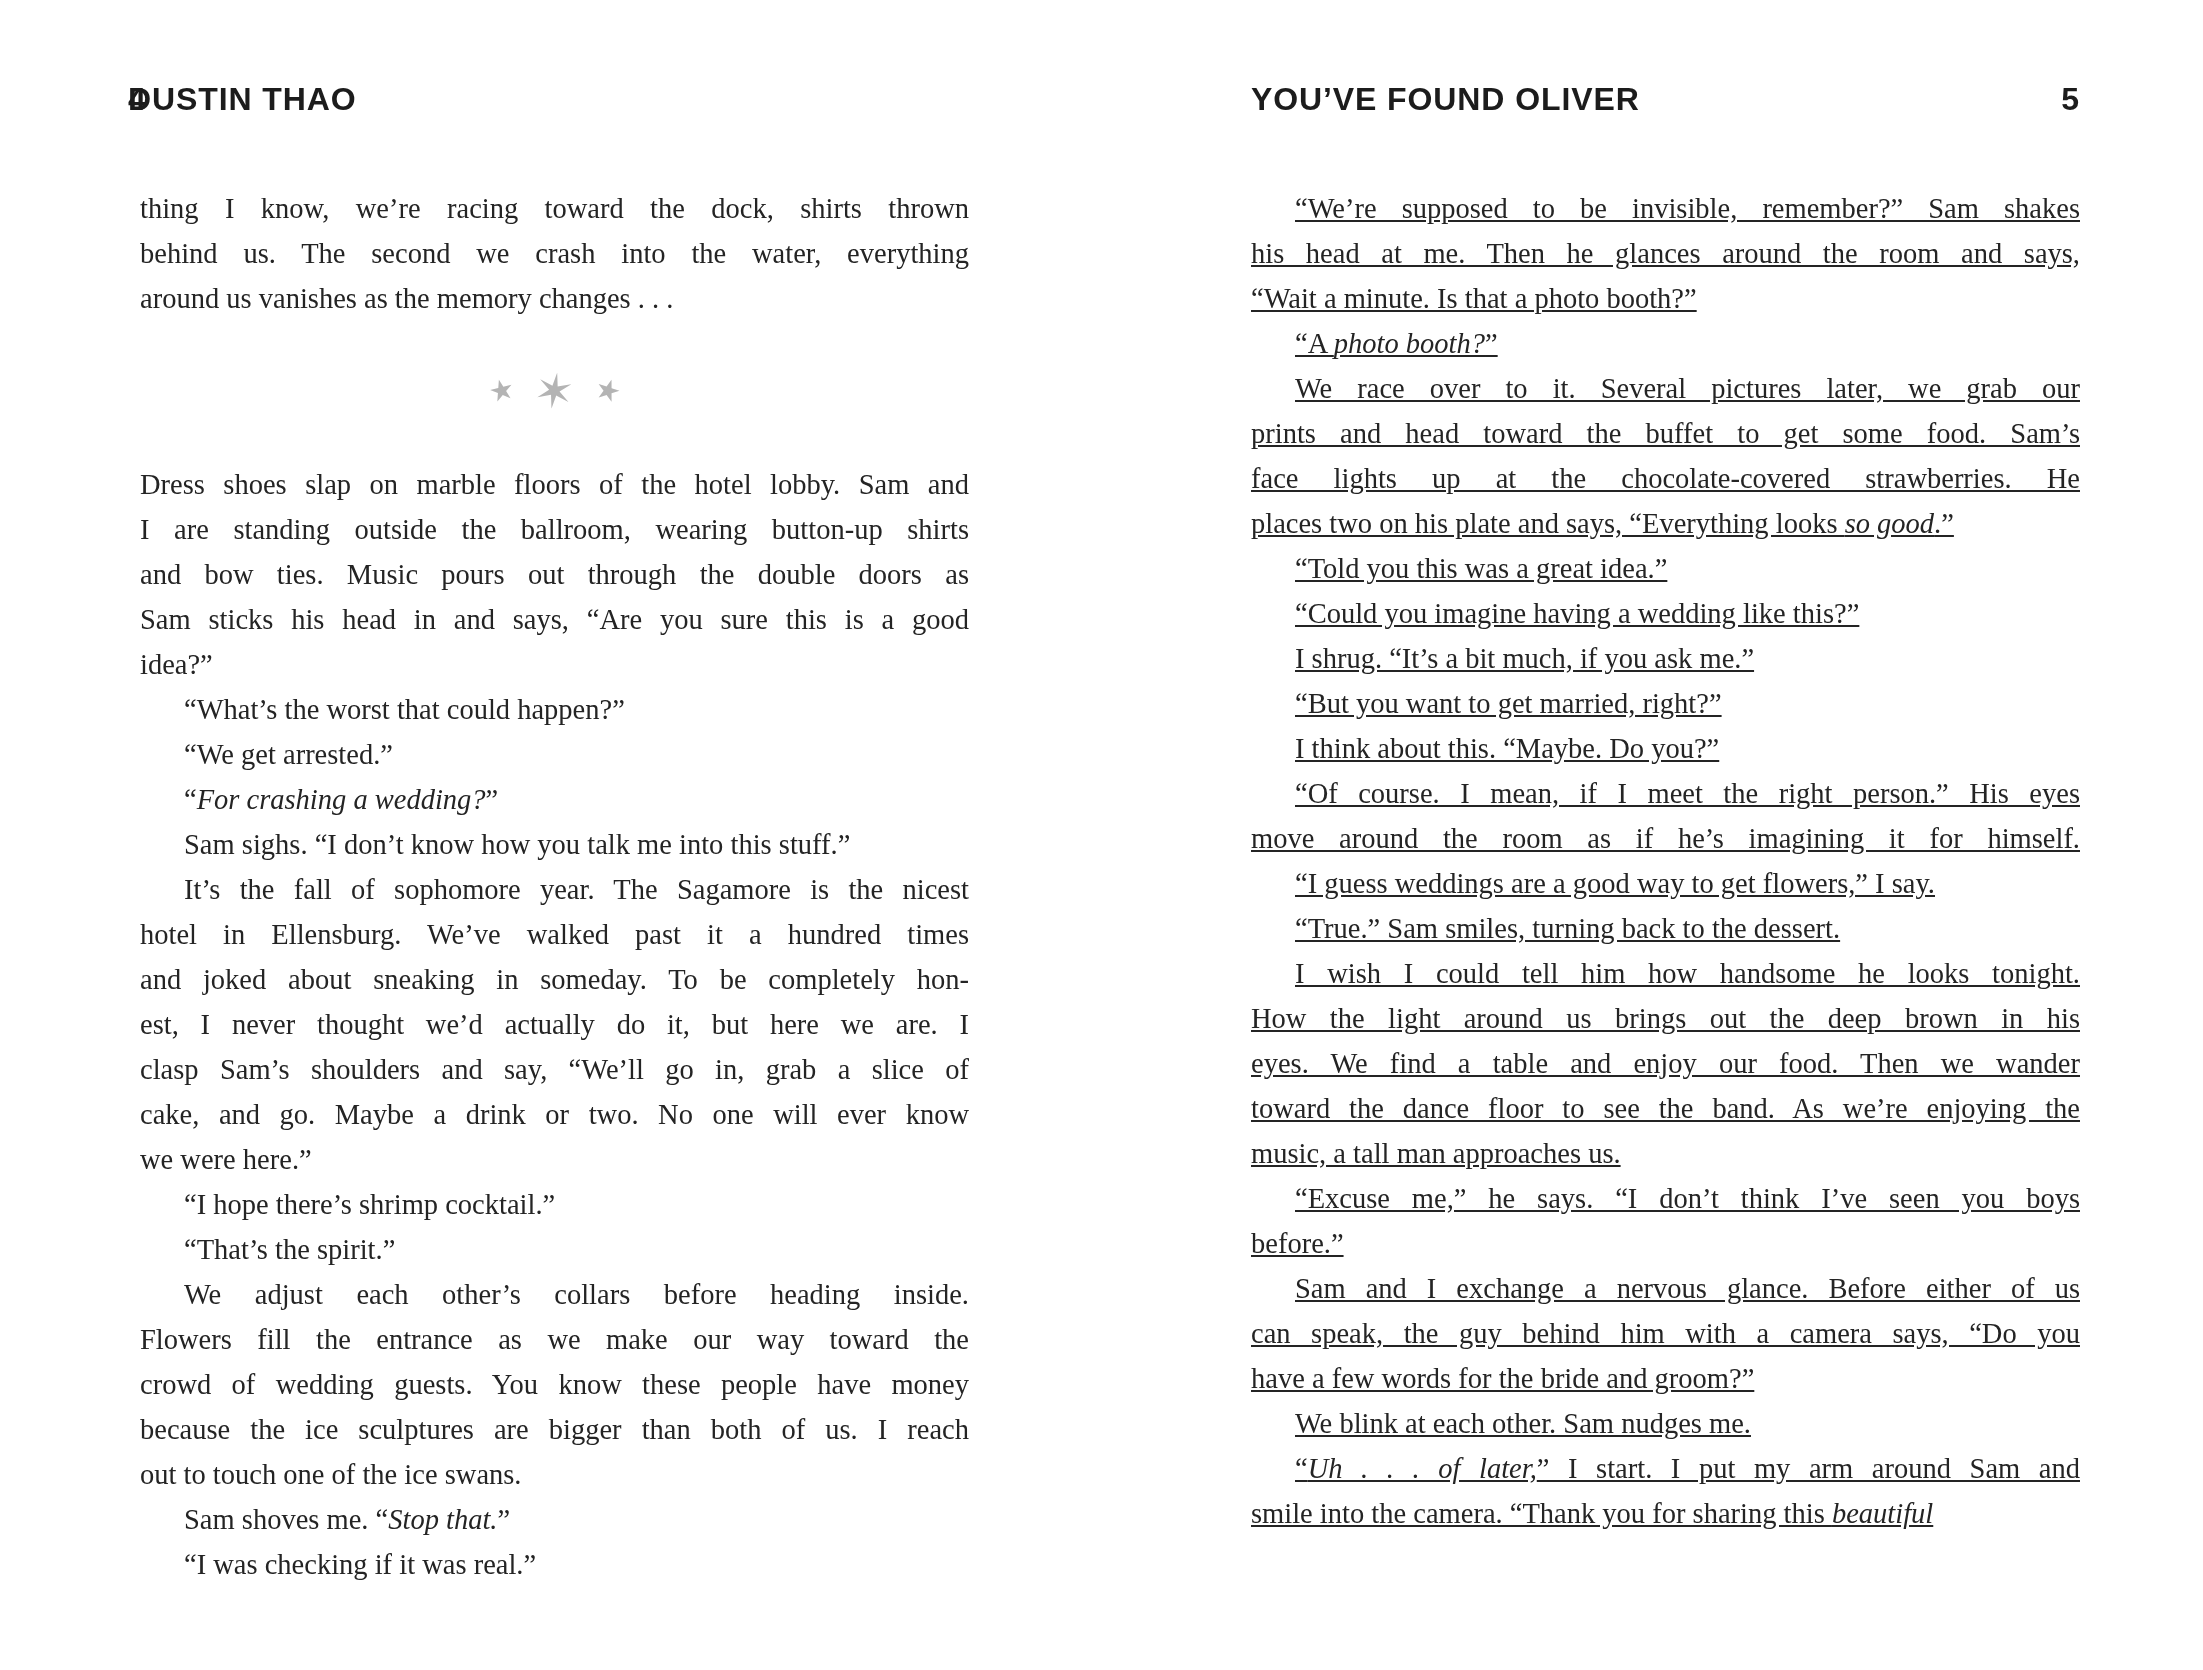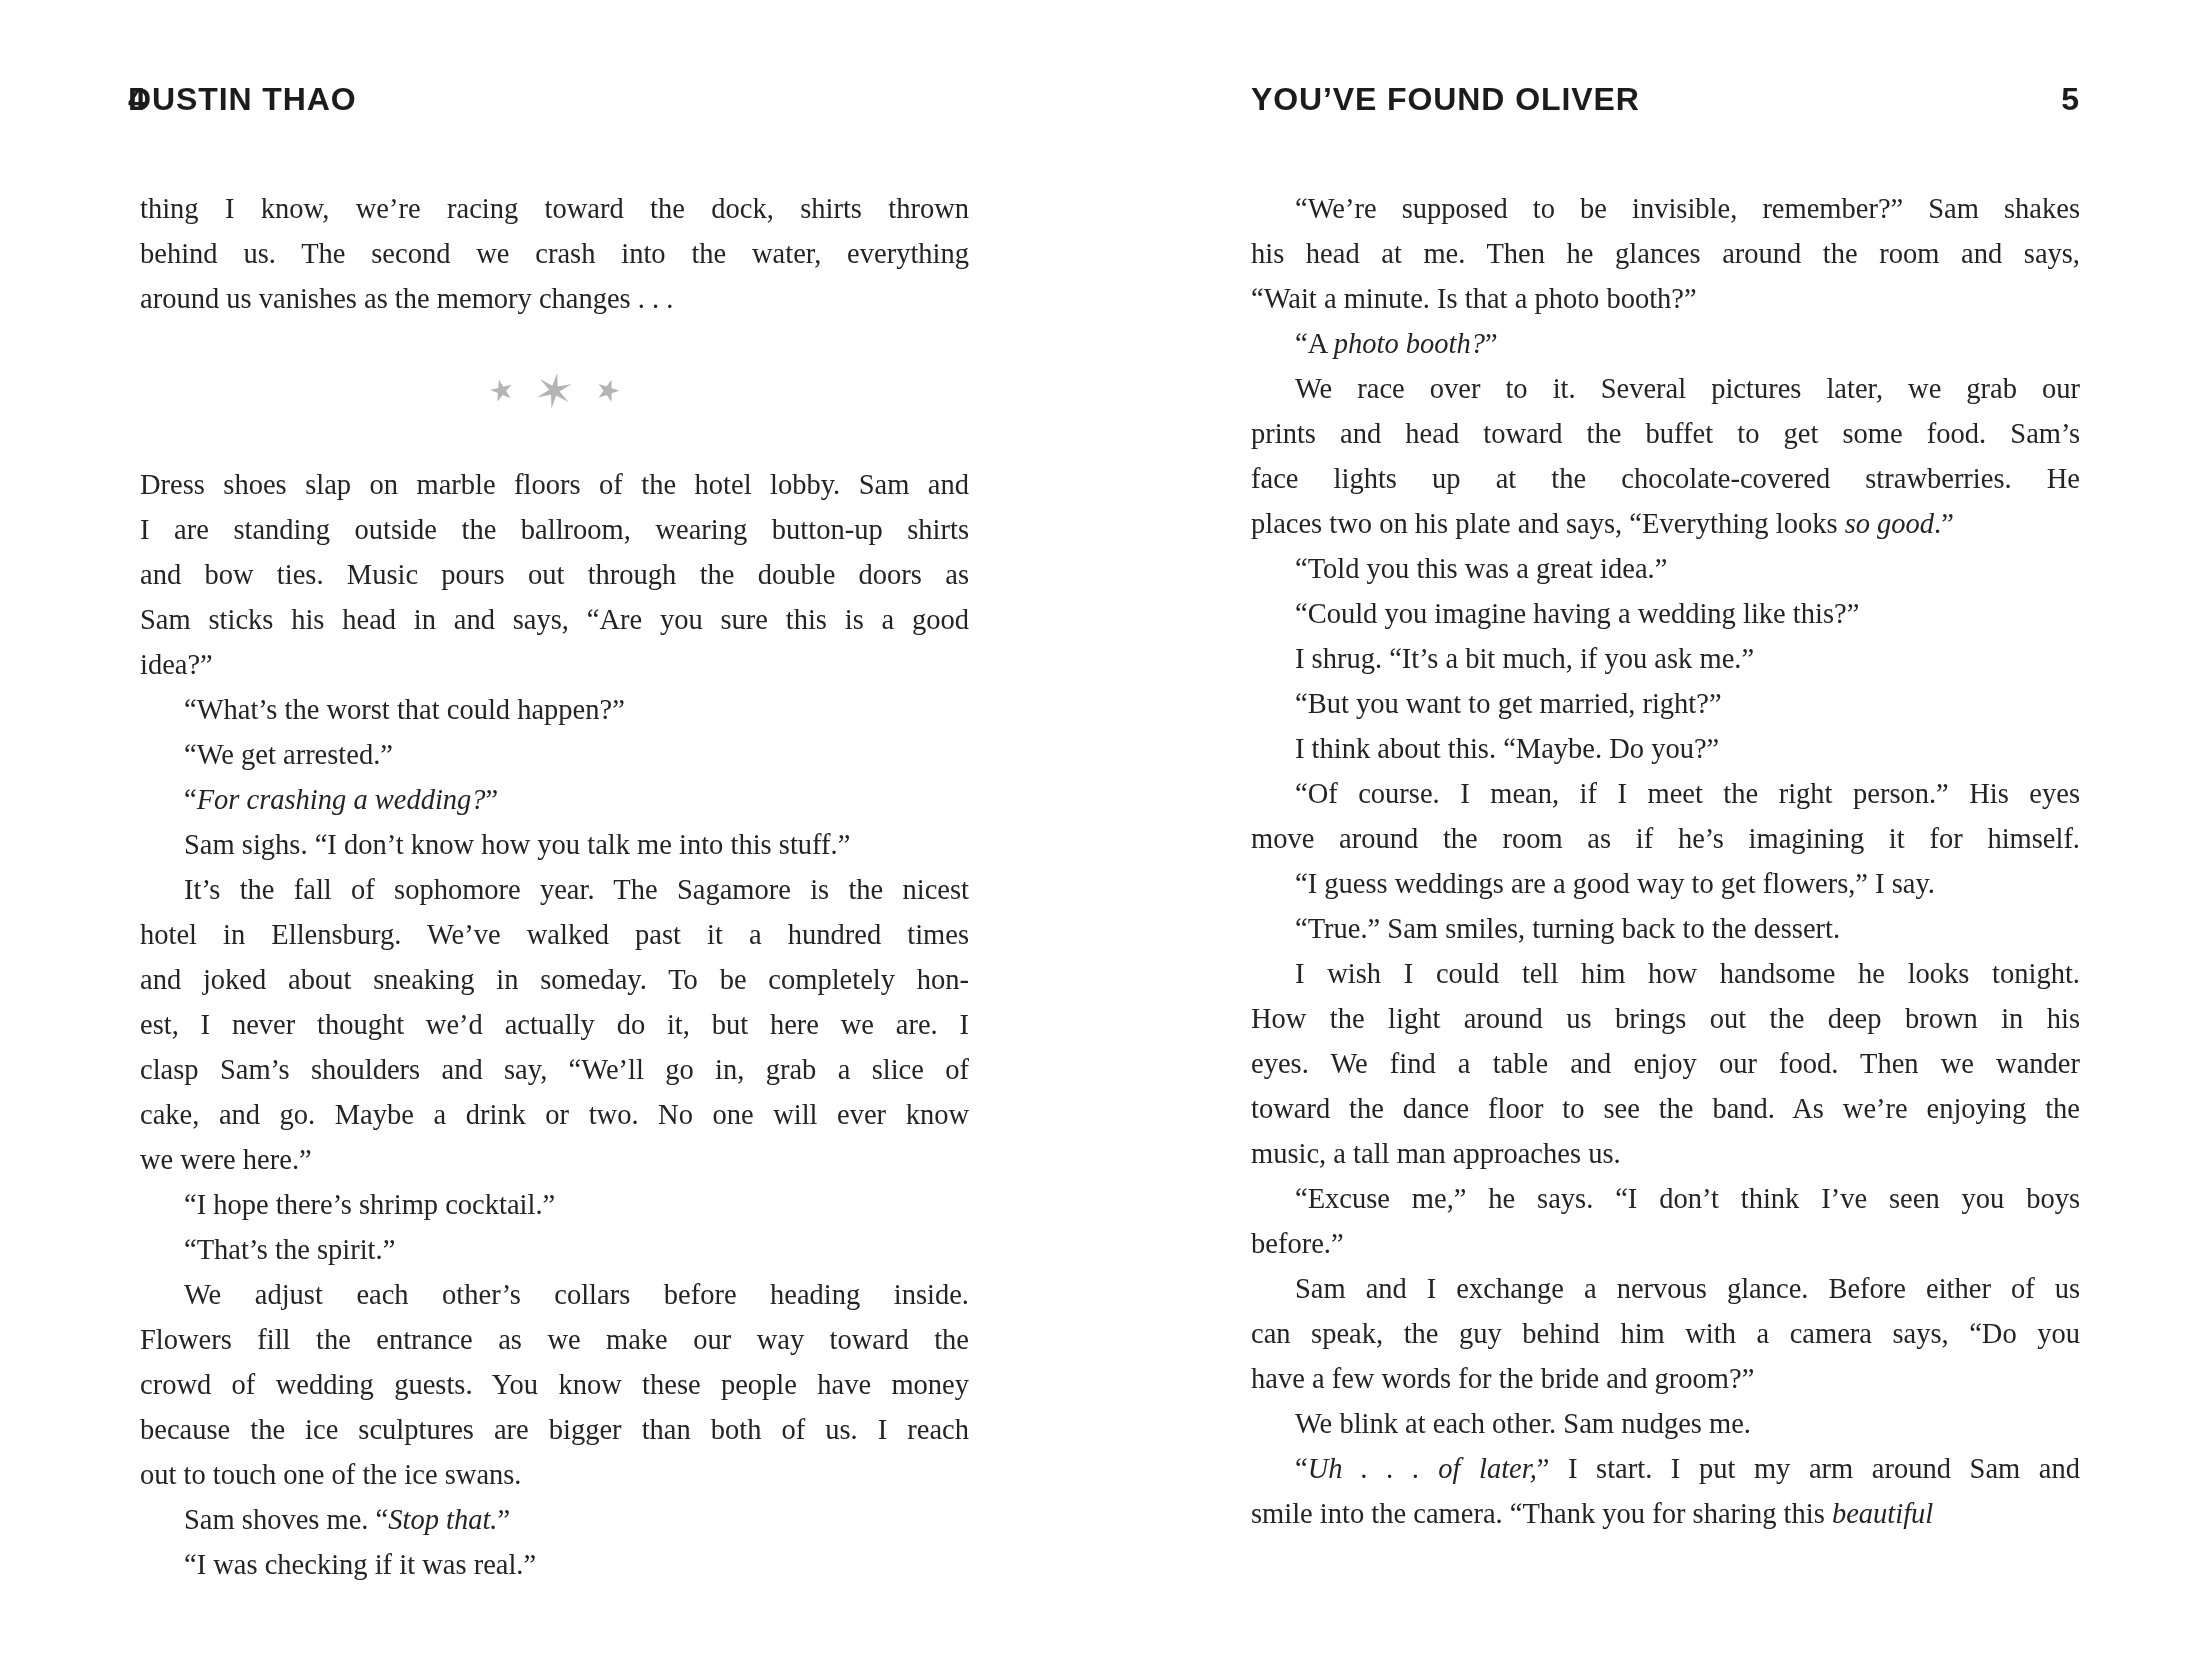--- a/index.html
+++ b/index.html
@@ -28,21 +28,21 @@
   .page-num.right { left: 1251px; width: 829px; text-align: right; }
 
   .page-body {
     position: absolute;
     top: 186px;
     width: 829px;
     font-size: 28.5px;
     line-height: 45px;
   }
   .page-body.left  { left: 128px; margin-left: 12px; }
-  .page-body.right { left: 1251px; }
+  .page-body.right { left: 1251px; text-decoration: underline; }
 
   .para { margin: 0; }
   .line { text-align: justify; text-align-last: justify; }
   .line.last { text-align-last: left; }
   .para.indent .line:first-child { text-indent: 44px; }
   em { font-style: italic; }
 
   .scene-break {
     height: 141px;
     display: flex;

